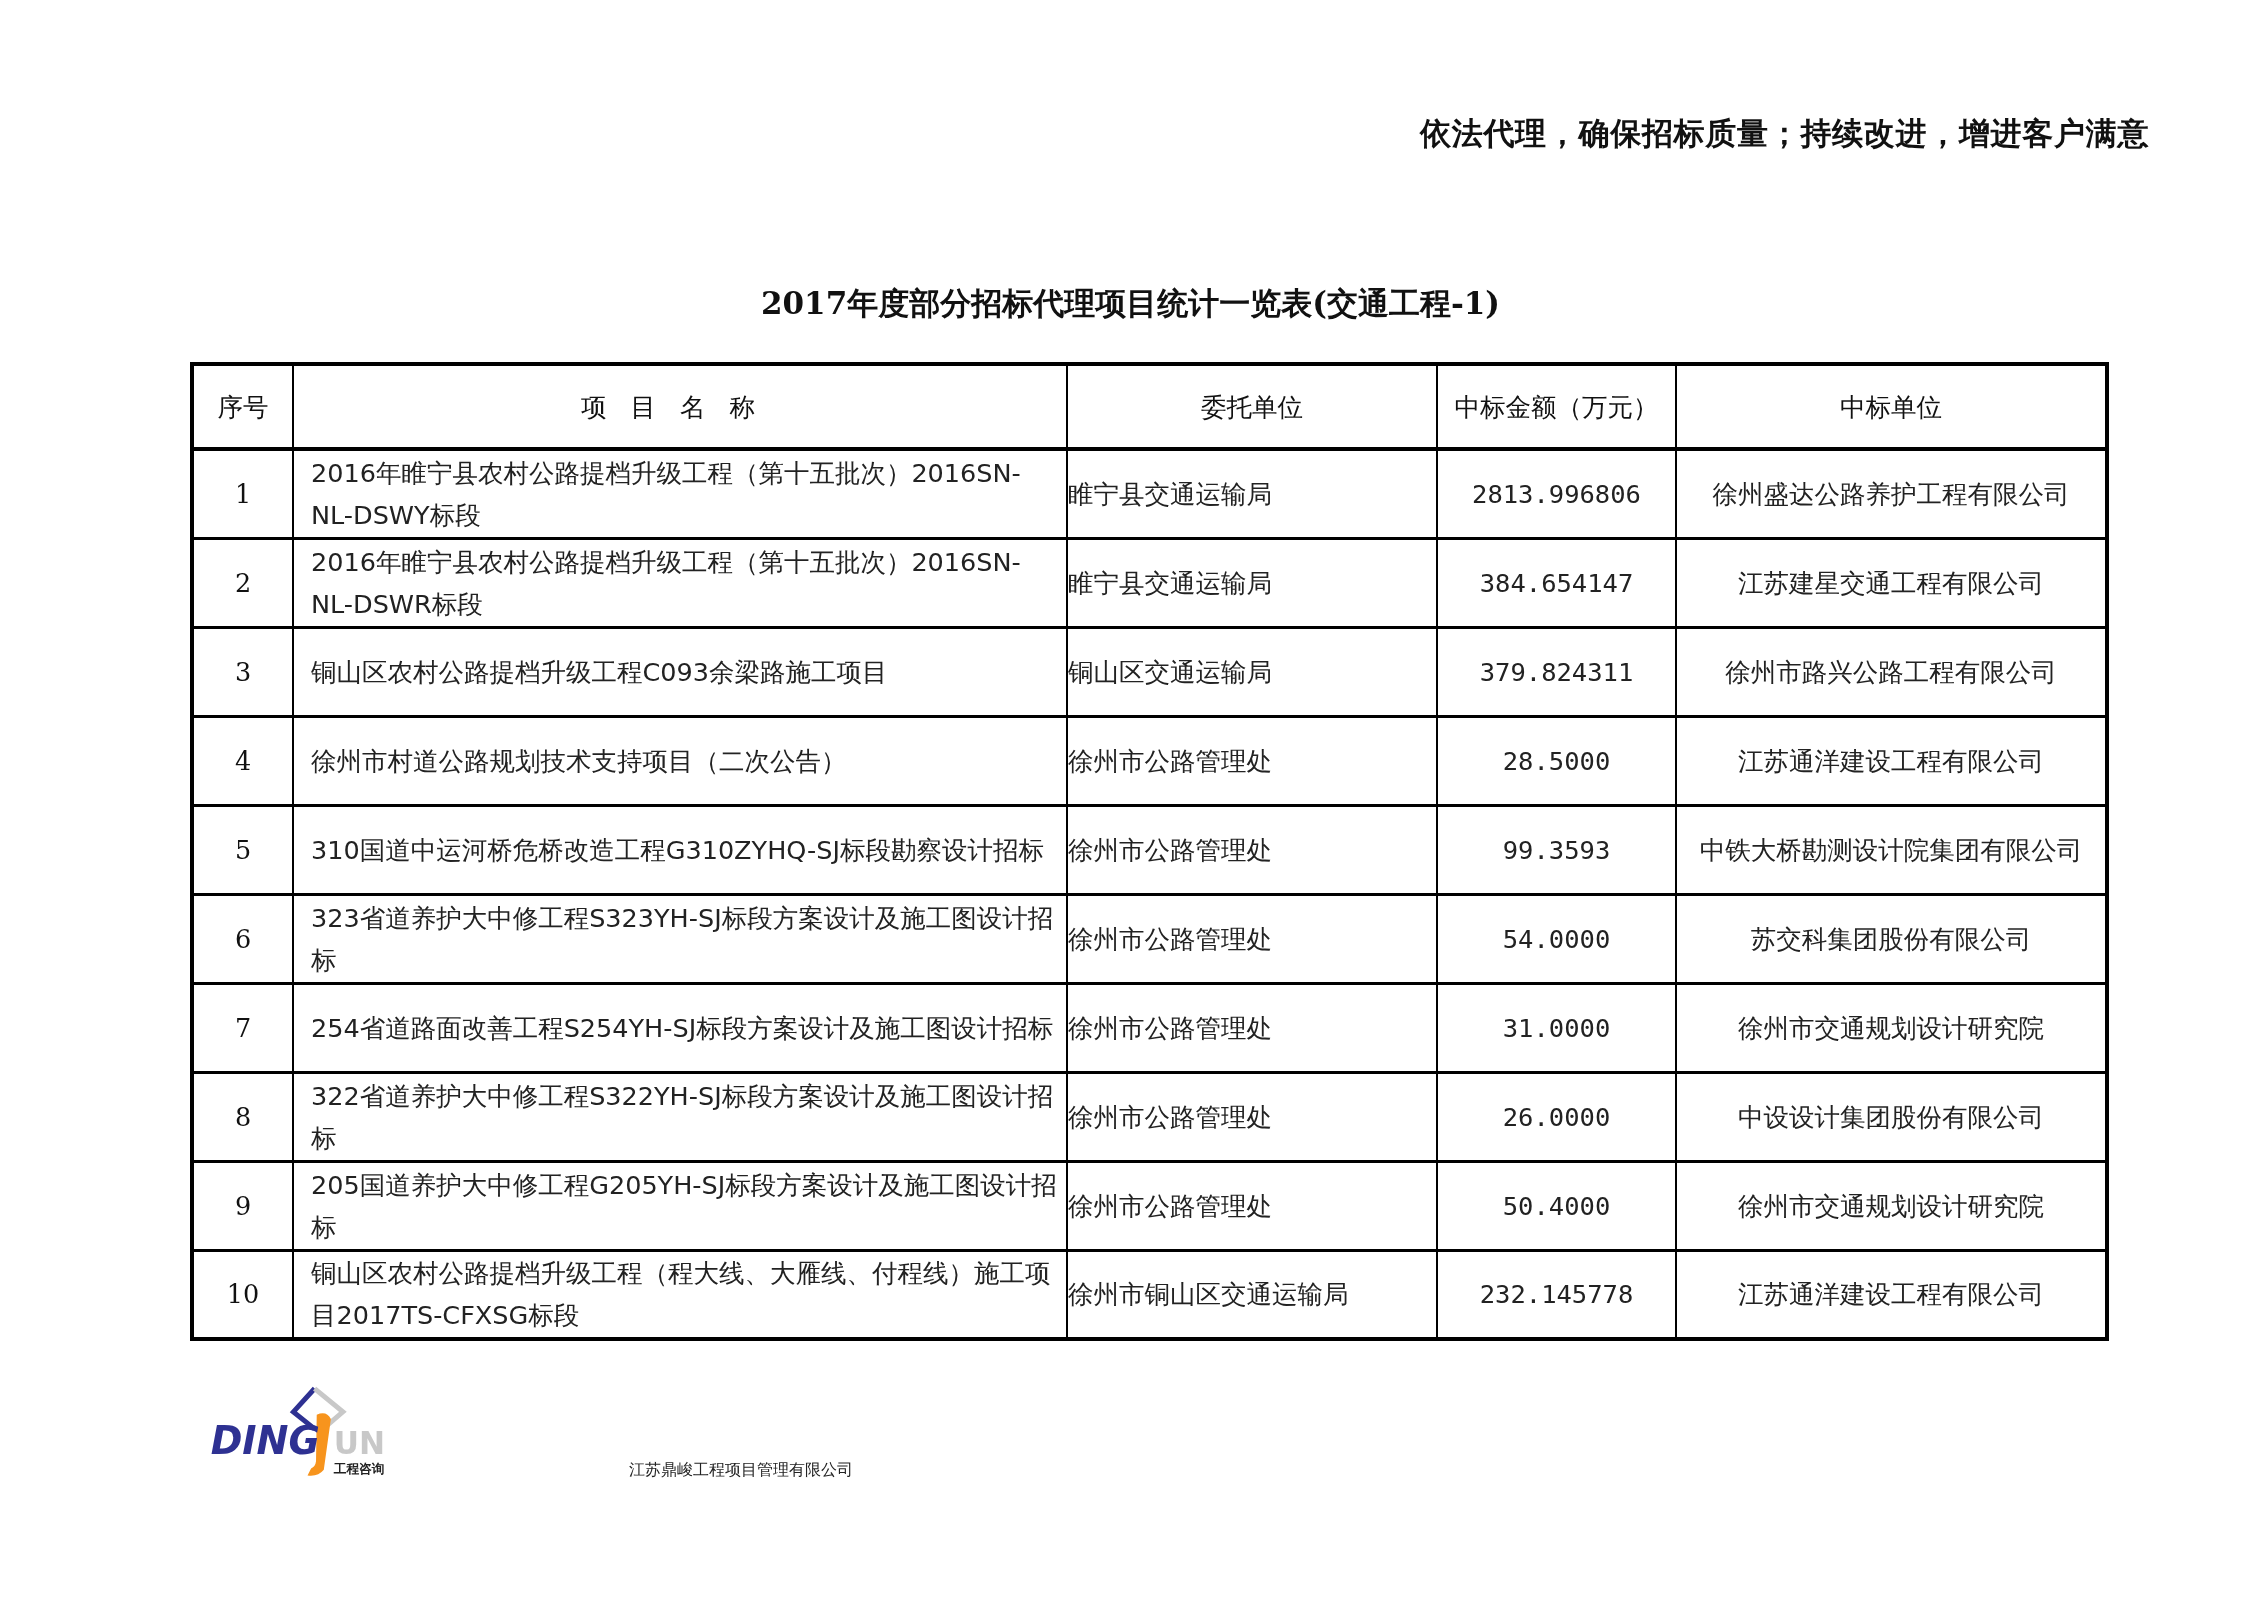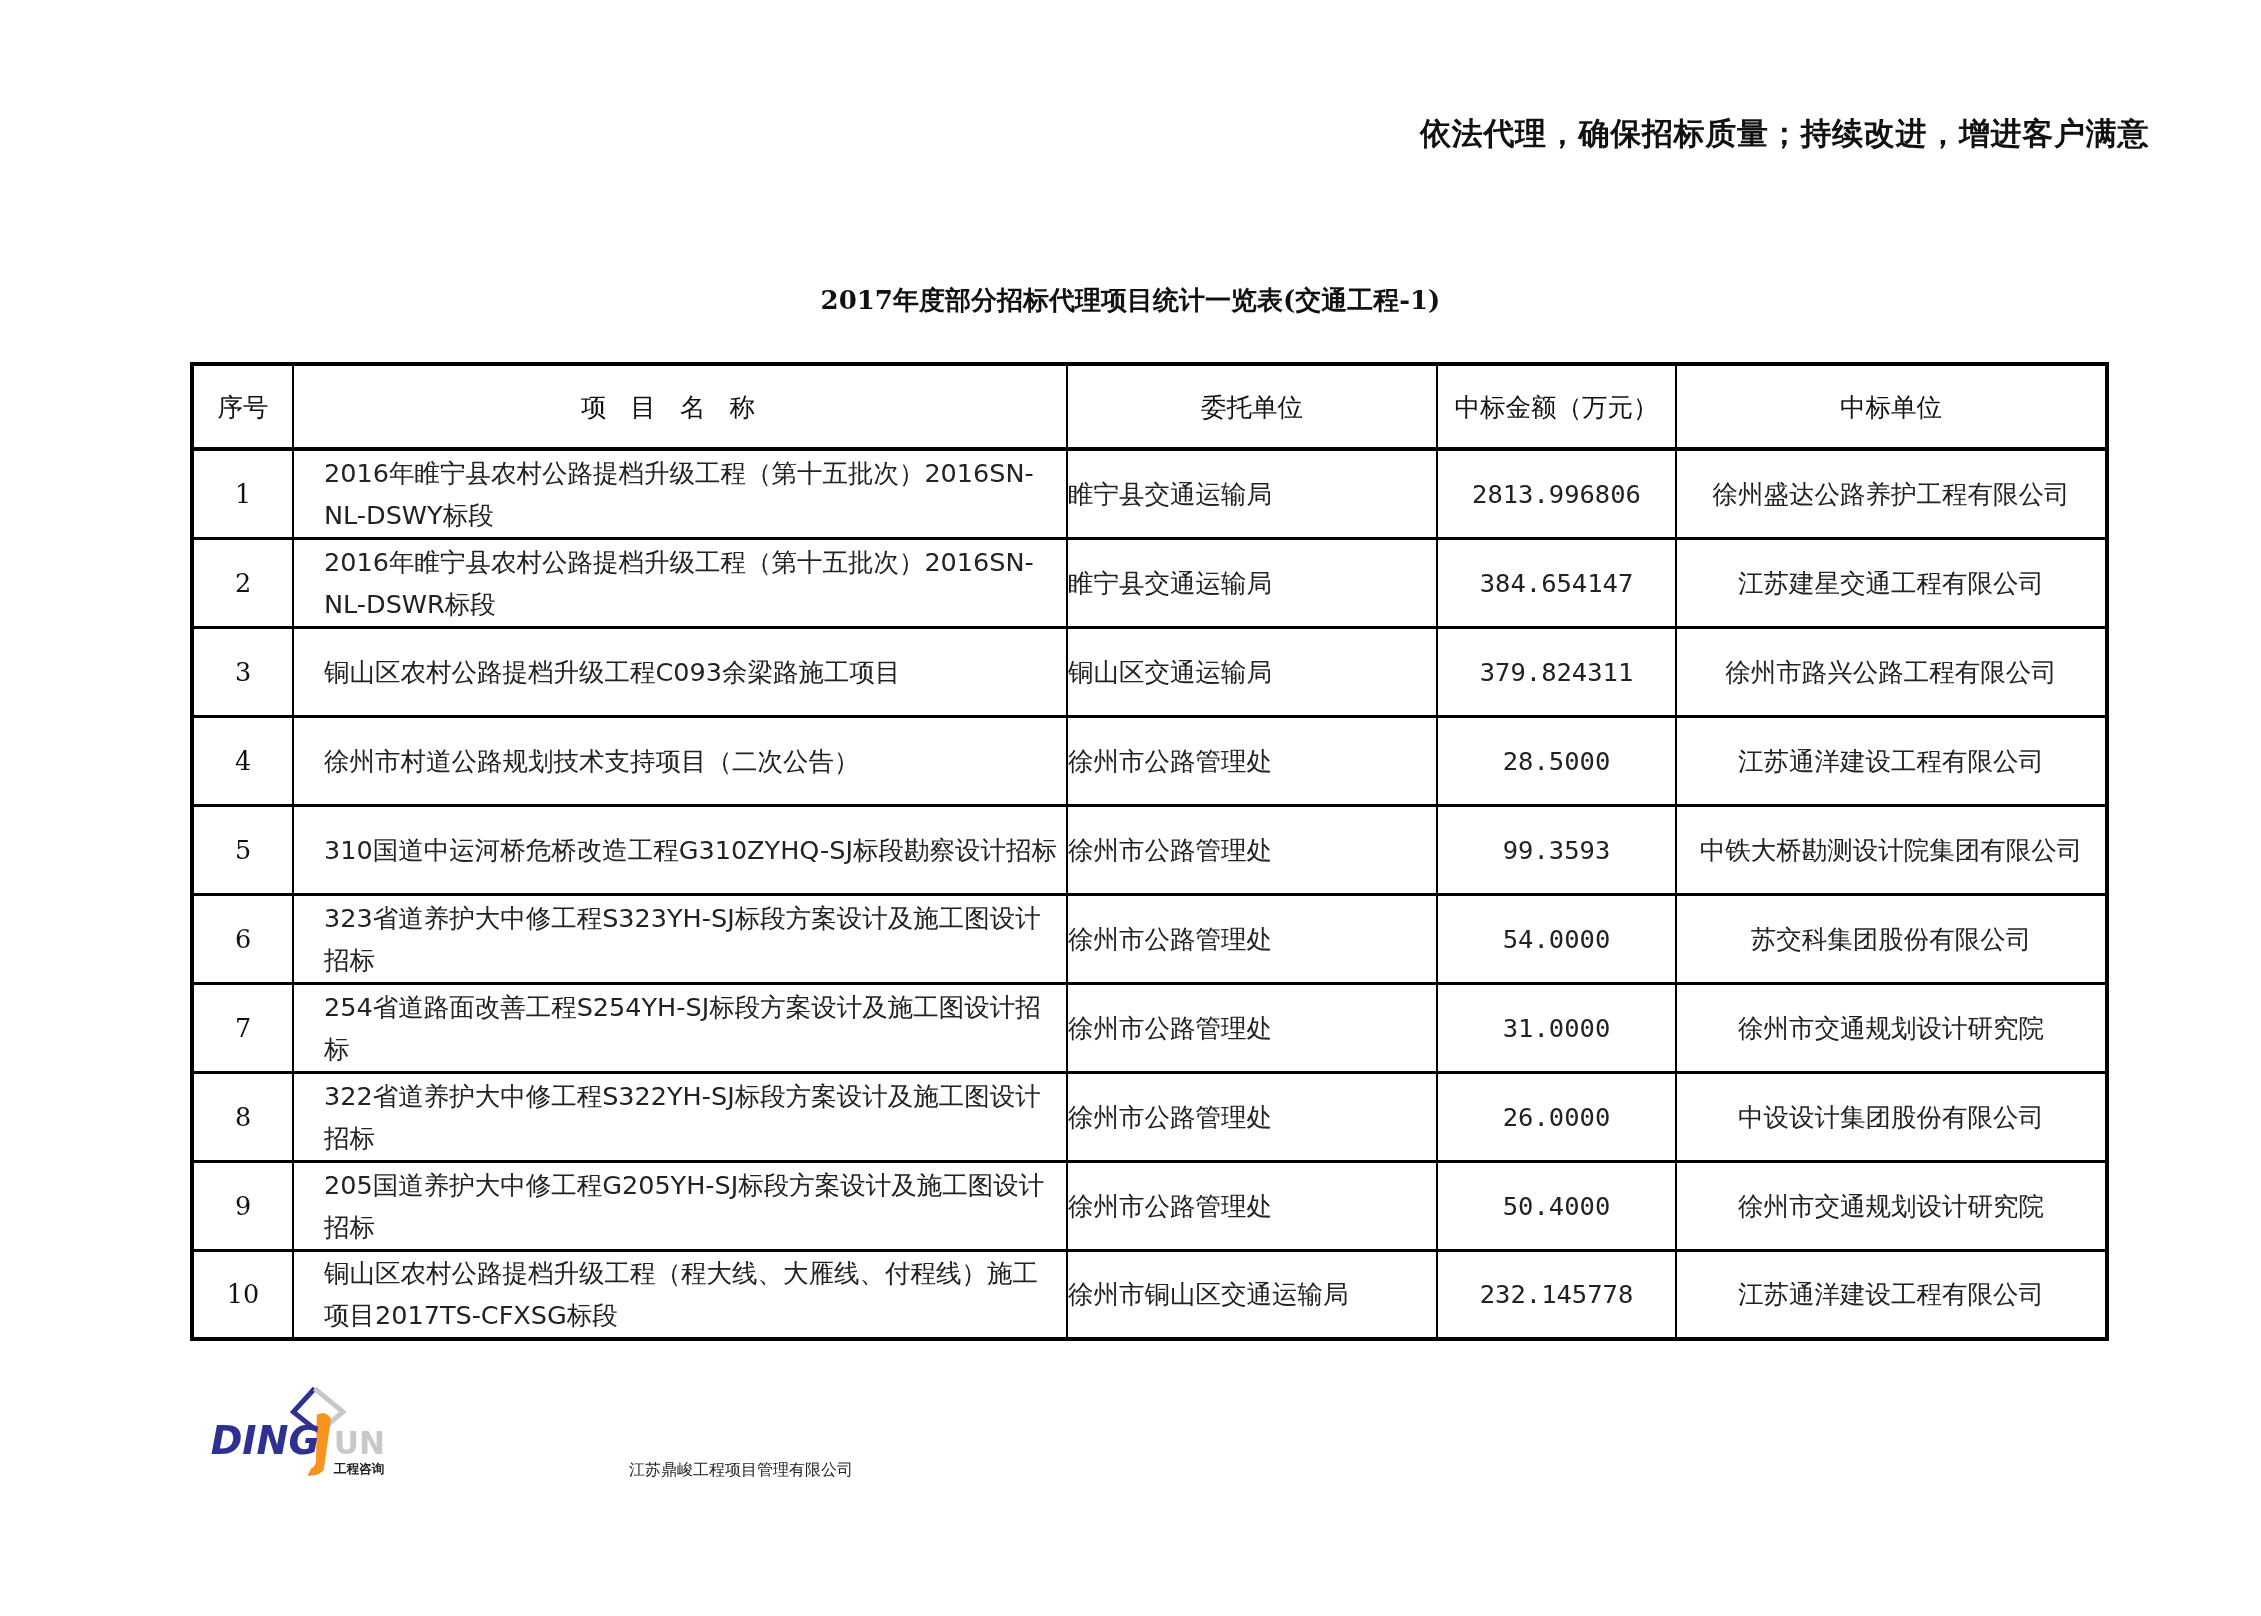--- a/index.html
+++ b/index.html
@@ -8,39 +8,39 @@
       font-family: "DejaVu Serif", "Liberation Serif", serif; color: #111;
     }
     .slogan {
       position: absolute; left: 1420px; top: 113px; width: 673px;
       font-family: "DejaVu Sans", "Liberation Sans", sans-serif;
       font-size: 31px; font-weight: bold; letter-spacing: 0.7px; white-space: nowrap;
     }
     .title {
       position: absolute; left: 0; top: 283px; width: 2261px; text-align: center;
       font-family: "DejaVu Serif", "Liberation Serif", serif;
-      font-size: 26px; font-weight: bold; white-space: nowrap;
+      font-size: 31px; font-weight: bold; white-space: nowrap;
     }
     table.grid {
       position: absolute; left: 190px; top: 362px; width: 1919px;
       border-collapse: collapse; table-layout: fixed;
       border: 4.2px solid #000;
     }
     table.grid th, table.grid td {
       border: 2.1px solid #000; padding: 0; vertical-align: middle;
       font-size: 25.5px; line-height: 42px;
     }
     table.grid tr.head th { border-bottom: 4.2px solid #000; }
     table.grid tr.head { height: 85px; }
     table.grid tr.row { height: 89px; }
     table.grid tr.row td { border-top: 3.5px solid #000; }
     th { font-weight: normal; font-family: "DejaVu Sans", "Liberation Sans", sans-serif; font-size: 27px; }
     .c-idx { width: 98px; text-align: center; }
     .c-name { width: 772px; text-align: left; }
-    .c-name .inner { padding-left: 30px; padding-right: 7px; }
+    .c-name .inner { padding-left: 17px; padding-right: 7px; }
     .c-client { width: 368px; }
     .c-amt { width: 237px; text-align: center; }
     .c-win { text-align: center; }
     th.c-name { text-align: center; letter-spacing: 24px; }
     td { font-family: "DejaVu Sans", "Liberation Sans", sans-serif; font-weight: normal; color: #222; }
     td.c-idx { font-family: "DejaVu Serif", "Liberation Serif", serif; font-size: 27px; color: #111; }
     td.c-amt { font-family: "DejaVu Sans Mono", "Liberation Mono", monospace; font-size: 24px; }
     .footer-logo {
       position: absolute; left: 205px; top: 1385px; width: 198px; height: 99px;
     }

